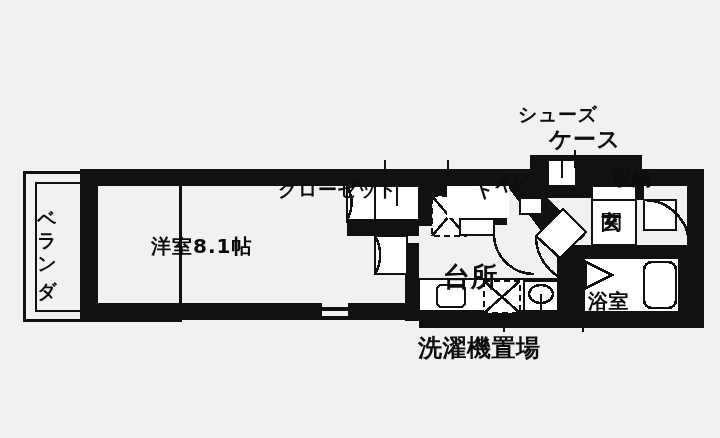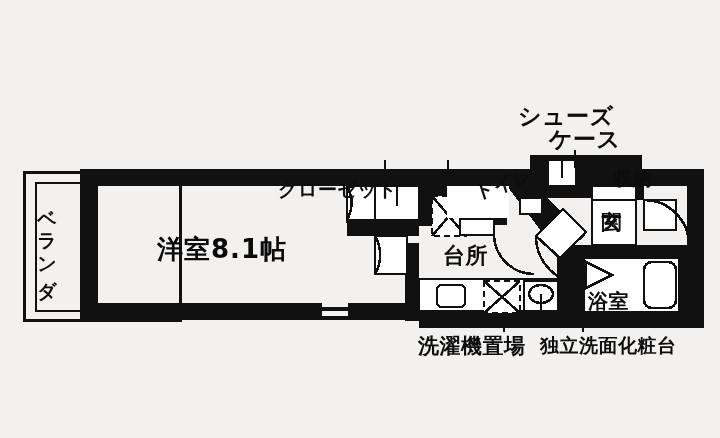--- a/index.html
+++ b/index.html
@@ -175,35 +175,34 @@
       <line x1="575" y1="150" x2="575" y2="168"></line>
       <line x1="504" y1="318" x2="504" y2="332"></line>
       <line x1="583" y1="318" x2="583" y2="332"></line>
     </g>
 
   </svg>
 
   <div class="lbl" style="left:278px;top:141px;font-size:19px;margin-top:39px;">クローゼット</div>
 
 
-  <div class="lbl" style="left:518px;top:105px;font-size:23px;">シューズ</div>
+  <div class="lbl" style="left:518px;top:105px;font-size:19px;">シューズ</div>
 
   <div class="lbl" style="left:549px;top:128px;font-size:23px;">ケース</div>
 
   <div class="lbl" style="left:613px;top:145px;font-size:19px;margin-top:24px;">収納</div>
 
-  <div class="lbl" style="left:418px;top:336px;font-size:21px;font-family:Liberation Serif, serif;">洗濯機置場</div>
-
-  <div class="lbl" style="left:540px;top:336px;font-size:19px;">独立洗面化粧台</div>
+  <div class="lbl" style="left:418px;top:336px;font-size:24px;font-family:Liberation Serif, serif;">洗濯機置場</div>
+
 
   <div class="lbl vert" style="left:38px;top:196px;font-size:19px;">ベランダ</div>
 
-  <div class="roomname" style="left:157px;top:236px;font-size:26px;letter-spacing:1px;">洋室8.1帖</div>
+  <div class="roomname" style="left:151px;top:236px;font-size:20px;letter-spacing:1px;">洋室8.1帖</div>
 
   <div class="lbl" style="left:472px;top:184px;font-size:19px;transform:rotate(-18deg);transform-origin:left top;">トイレ</div>
 
-  <div class="lbl" style="left:443px;top:245px;font-size:22px;">台所</div>
+  <div class="lbl" style="left:443px;top:263px;font-size:27px;">台所</div>
 
   <div class="lbl vert" style="left:602px;top:194px;font-size:20px;">玄関</div>
 
   <div class="lbl" style="left:588px;top:291px;font-size:20px;">浴室</div>
 
 </div>
 
 </body></html>

